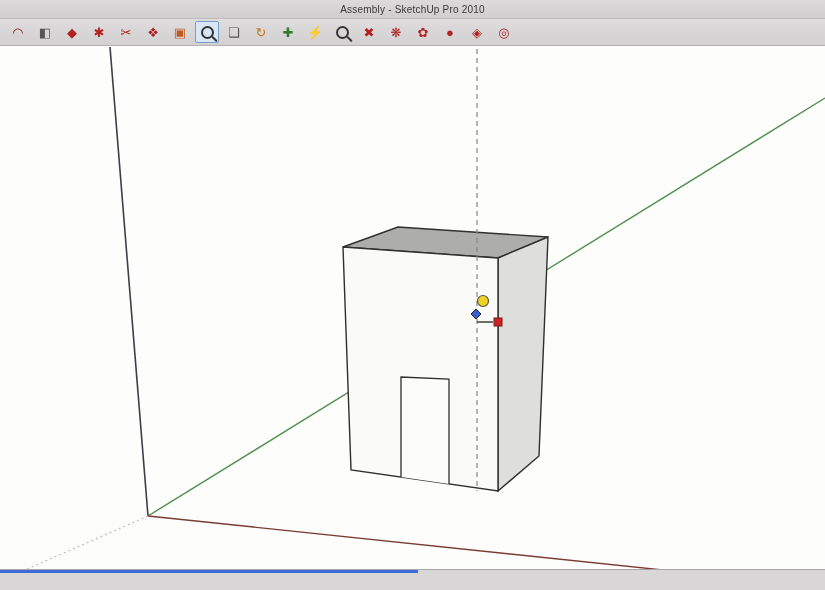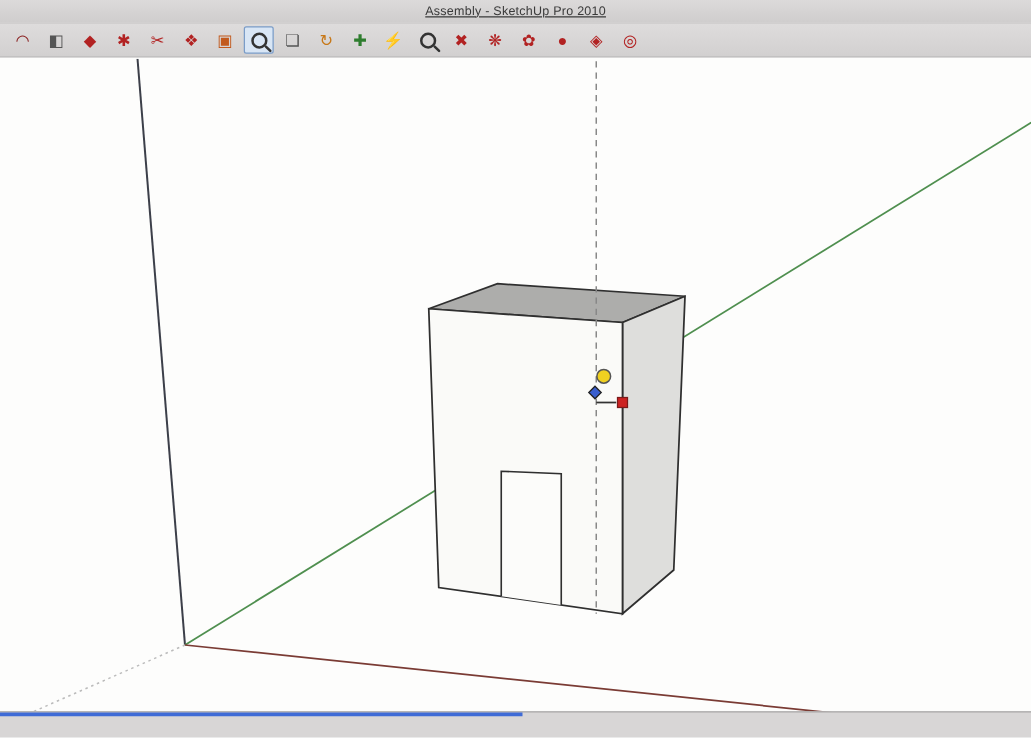--- a/index.html
+++ b/index.html
@@ -3,21 +3,21 @@
 <meta charset="utf-8">
 <style>
   html,body{margin:0;padding:0;width:825px;height:590px;overflow:hidden;
     font-family:"Liberation Sans", sans-serif;background:#e8e8e8;}
   .window{position:relative;width:825px;height:590px;background:#fdfdfd;}
 
   
   .titlebar{position:absolute;top:0;left:0;width:100%;height:18px;
     background:linear-gradient(#dcdadA,#cfcdcd);border-bottom:1px solid #bdbbbb;
     display:flex;align-items:center;justify-content:center;}
-  .titlebar .title{font-size:10px;color:#3a3a3a;letter-spacing:.2px;text-decoration:underline;}
+  .titlebar .title{font-size:10px;color:#3a3a3a;letter-spacing:.2px;}
 
   
   .toolbar{position:absolute;top:19px;left:0;width:100%;height:27px;
     background:linear-gradient(#dedcdc,#d2d0d0);border-bottom:1px solid #b3b1b1;
     display:flex;align-items:center;padding-left:6px;box-sizing:border-box;gap:3px;}
   .tool{width:24px;height:22px;display:flex;align-items:center;justify-content:center;
     border:1px solid transparent;border-radius:2px;background:transparent;cursor:pointer;padding:0;}
   .tool.selected{background:#d9e6f5;border:1px solid #7a9cc8;}
   .tool .glyph{font-size:13px;line-height:1;}
   .mag{width:9px;height:9px;border:2px solid #333;border-radius:50%;position:relative;}

